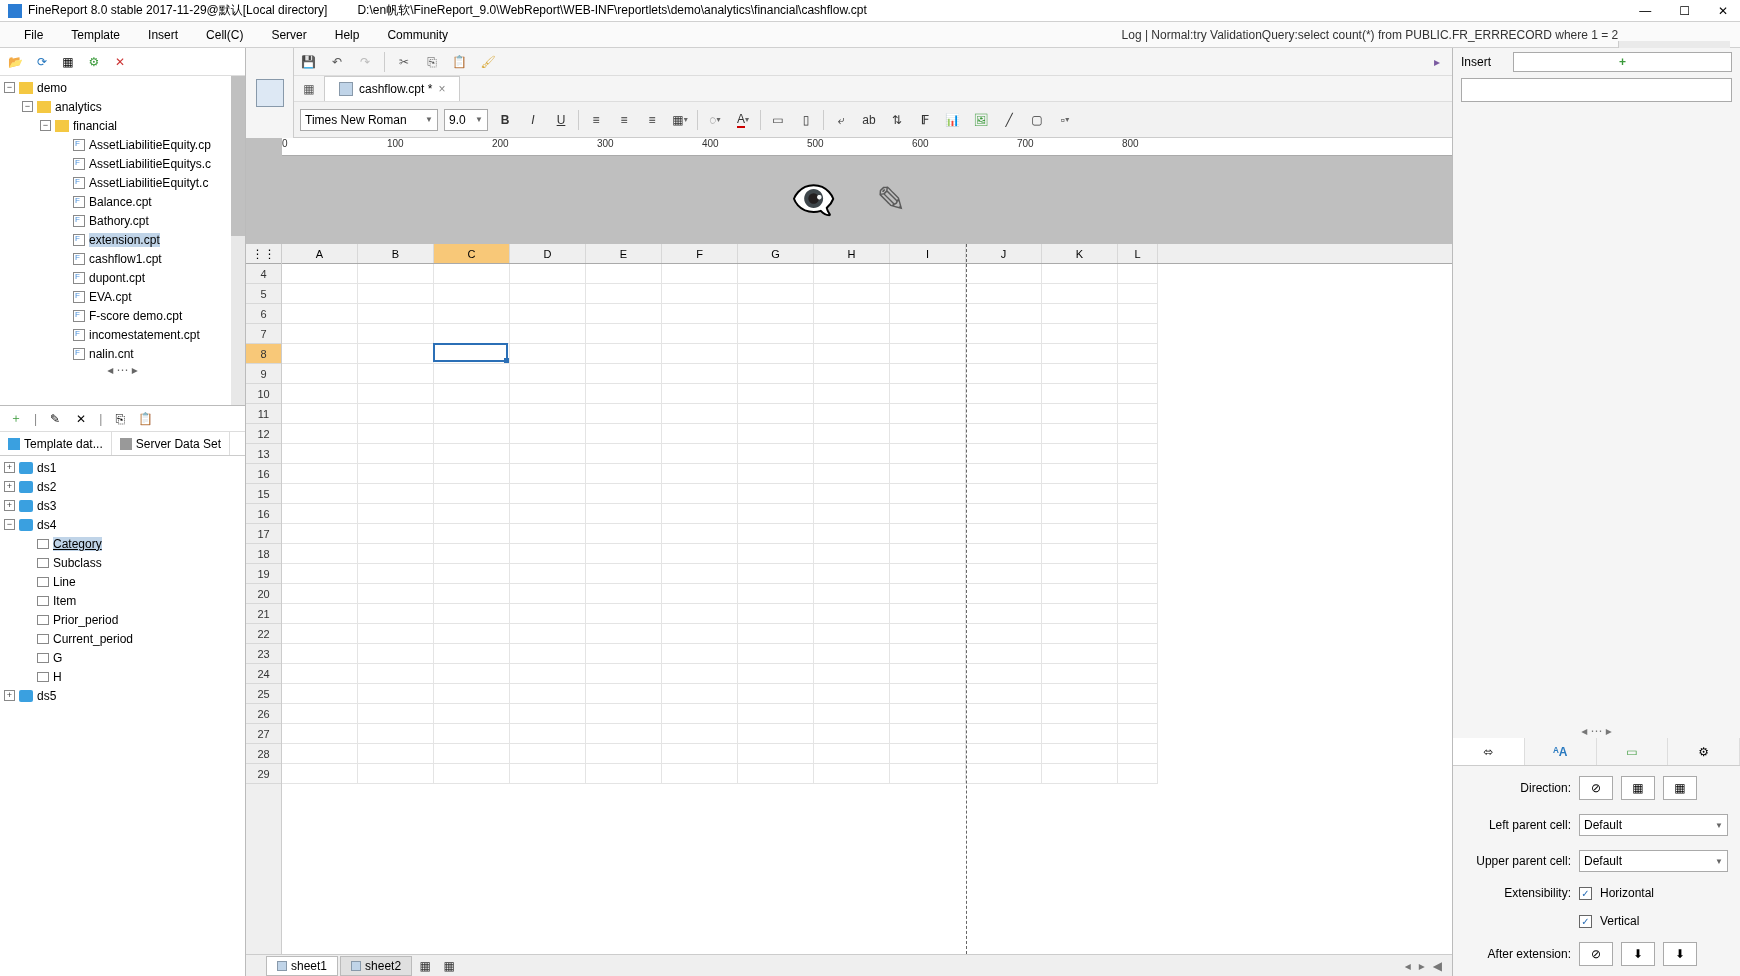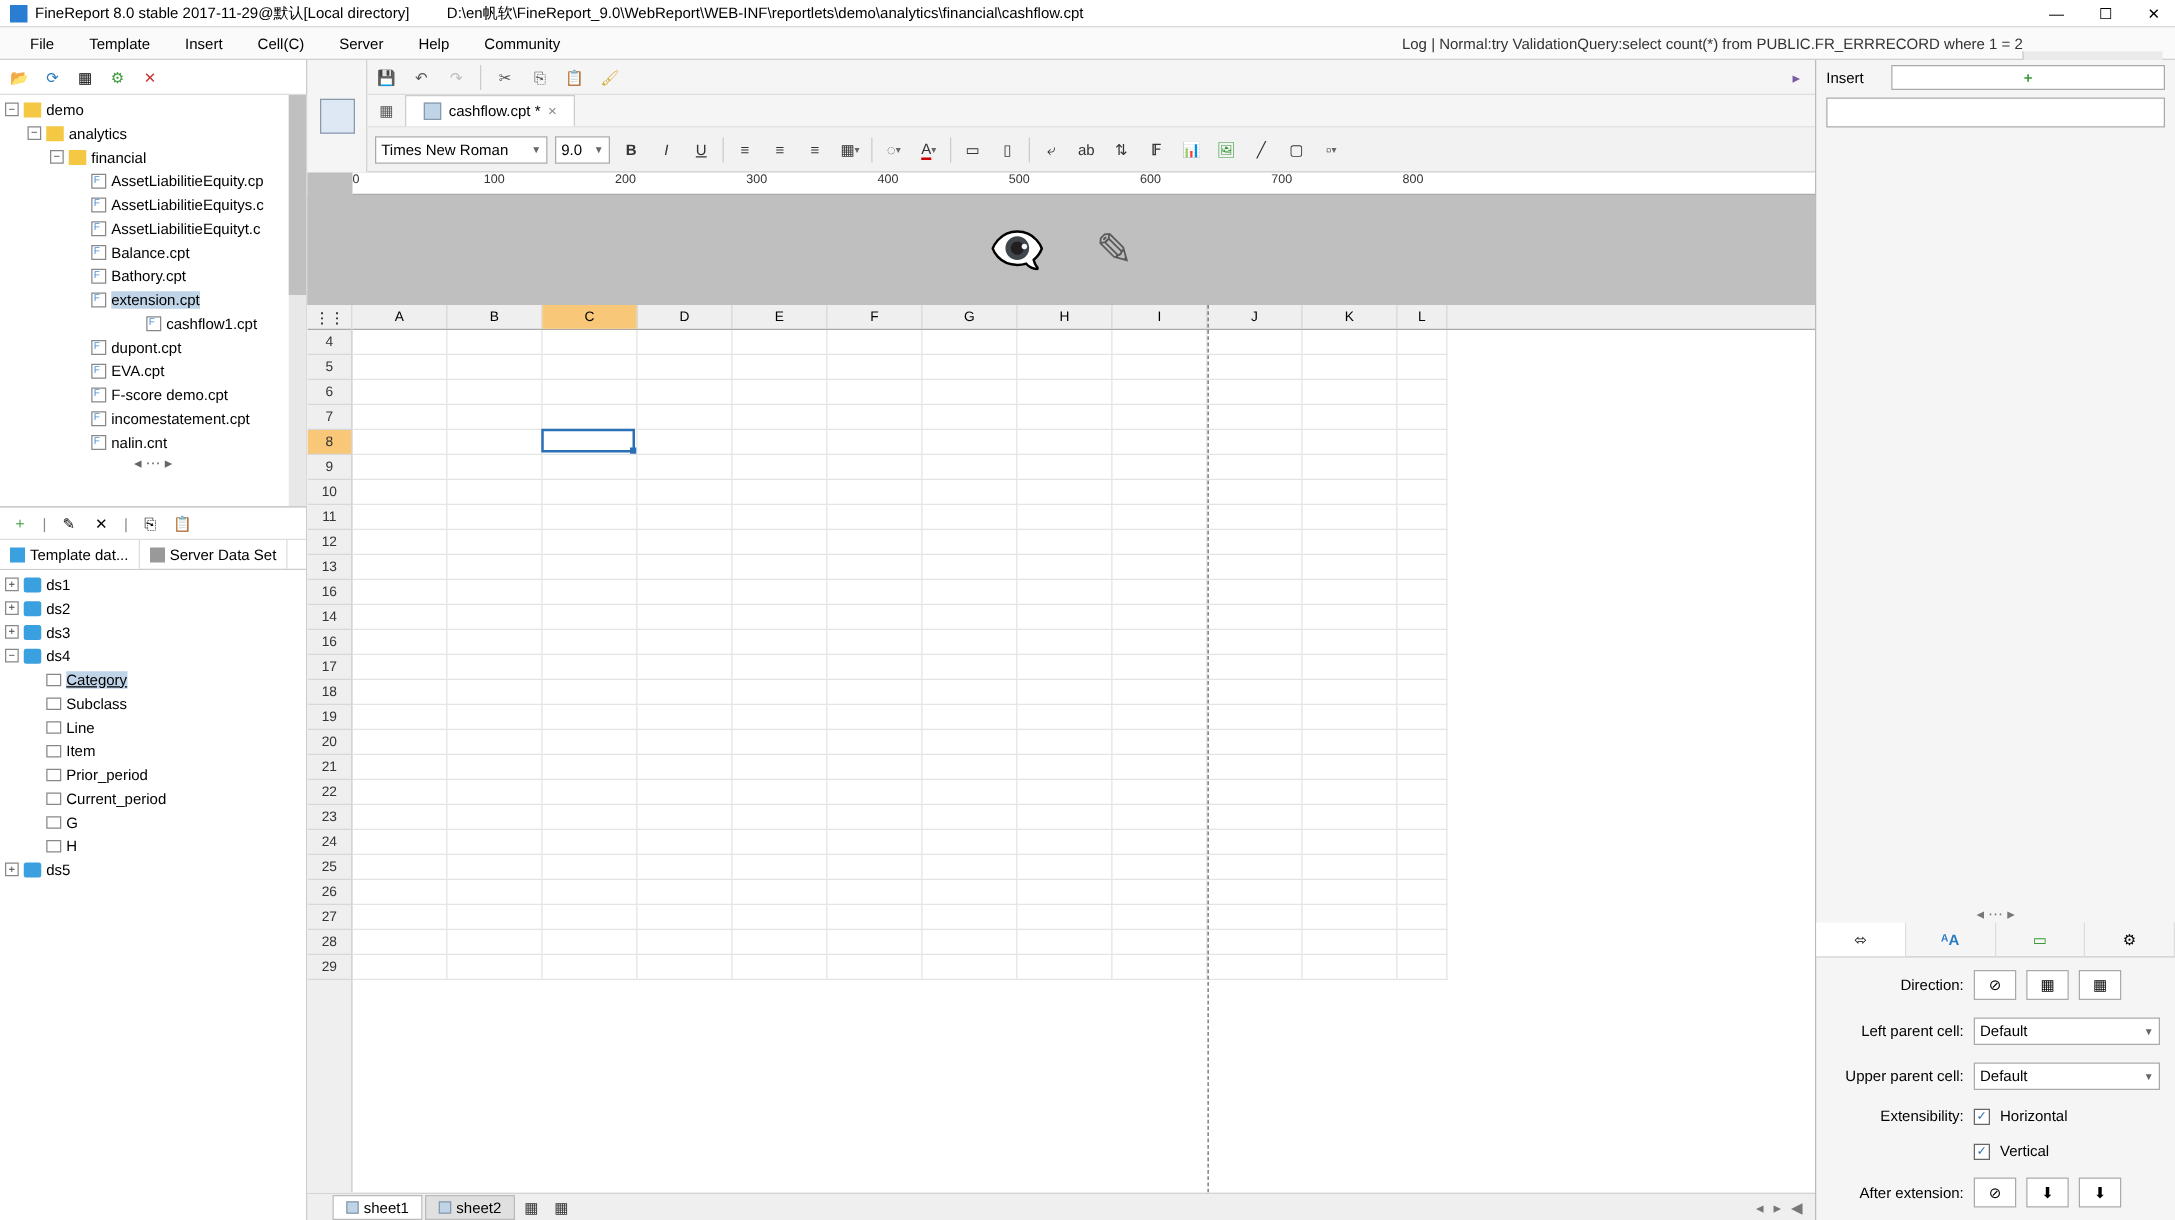--- a/index.html
+++ b/index.html
@@ -181,21 +181,21 @@
         <div class="tree-node" style="padding-left: 58px;">
           <span style="width:15px;display:inline-block"></span>
           <span class="file-icon"></span>
           <span class="label">Bathory.cpt</span>
         </div>
         <div class="tree-node selected" style="padding-left: 58px;">
           <span style="width:15px;display:inline-block"></span>
           <span class="file-icon"></span>
           <span class="label">extension.cpt</span>
         </div>
-        <div class="tree-node" style="padding-left: 78px; margin-left: 24px;">
+        <div class="tree-node" style="padding-left: 58px;">
           <span style="width:15px;display:inline-block"></span>
           <span class="file-icon"></span>
           <span class="label">cashflow1.cpt</span>
         </div>
         <div class="tree-node" style="padding-left: 58px;">
           <span style="width:15px;display:inline-block"></span>
           <span class="file-icon"></span>
           <span class="label">dupont.cpt</span>
         </div>
         <div class="tree-node" style="padding-left: 58px;">
@@ -407,21 +407,21 @@
           <div class="row-hdr">5</div>
           <div class="row-hdr">6</div>
           <div class="row-hdr">7</div>
           <div class="row-hdr sel">8</div>
           <div class="row-hdr">9</div>
           <div class="row-hdr">10</div>
           <div class="row-hdr">11</div>
           <div class="row-hdr">12</div>
           <div class="row-hdr">13</div>
           <div class="row-hdr">16</div>
-          <div class="row-hdr">14</div>
+          <div class="row-hdr">15</div>
           <div class="row-hdr">16</div>
           <div class="row-hdr">17</div>
           <div class="row-hdr">18</div>
           <div class="row-hdr">19</div>
           <div class="row-hdr">20</div>
           <div class="row-hdr">21</div>
           <div class="row-hdr">22</div>
           <div class="row-hdr">23</div>
           <div class="row-hdr">24</div>
           <div class="row-hdr">25</div>

